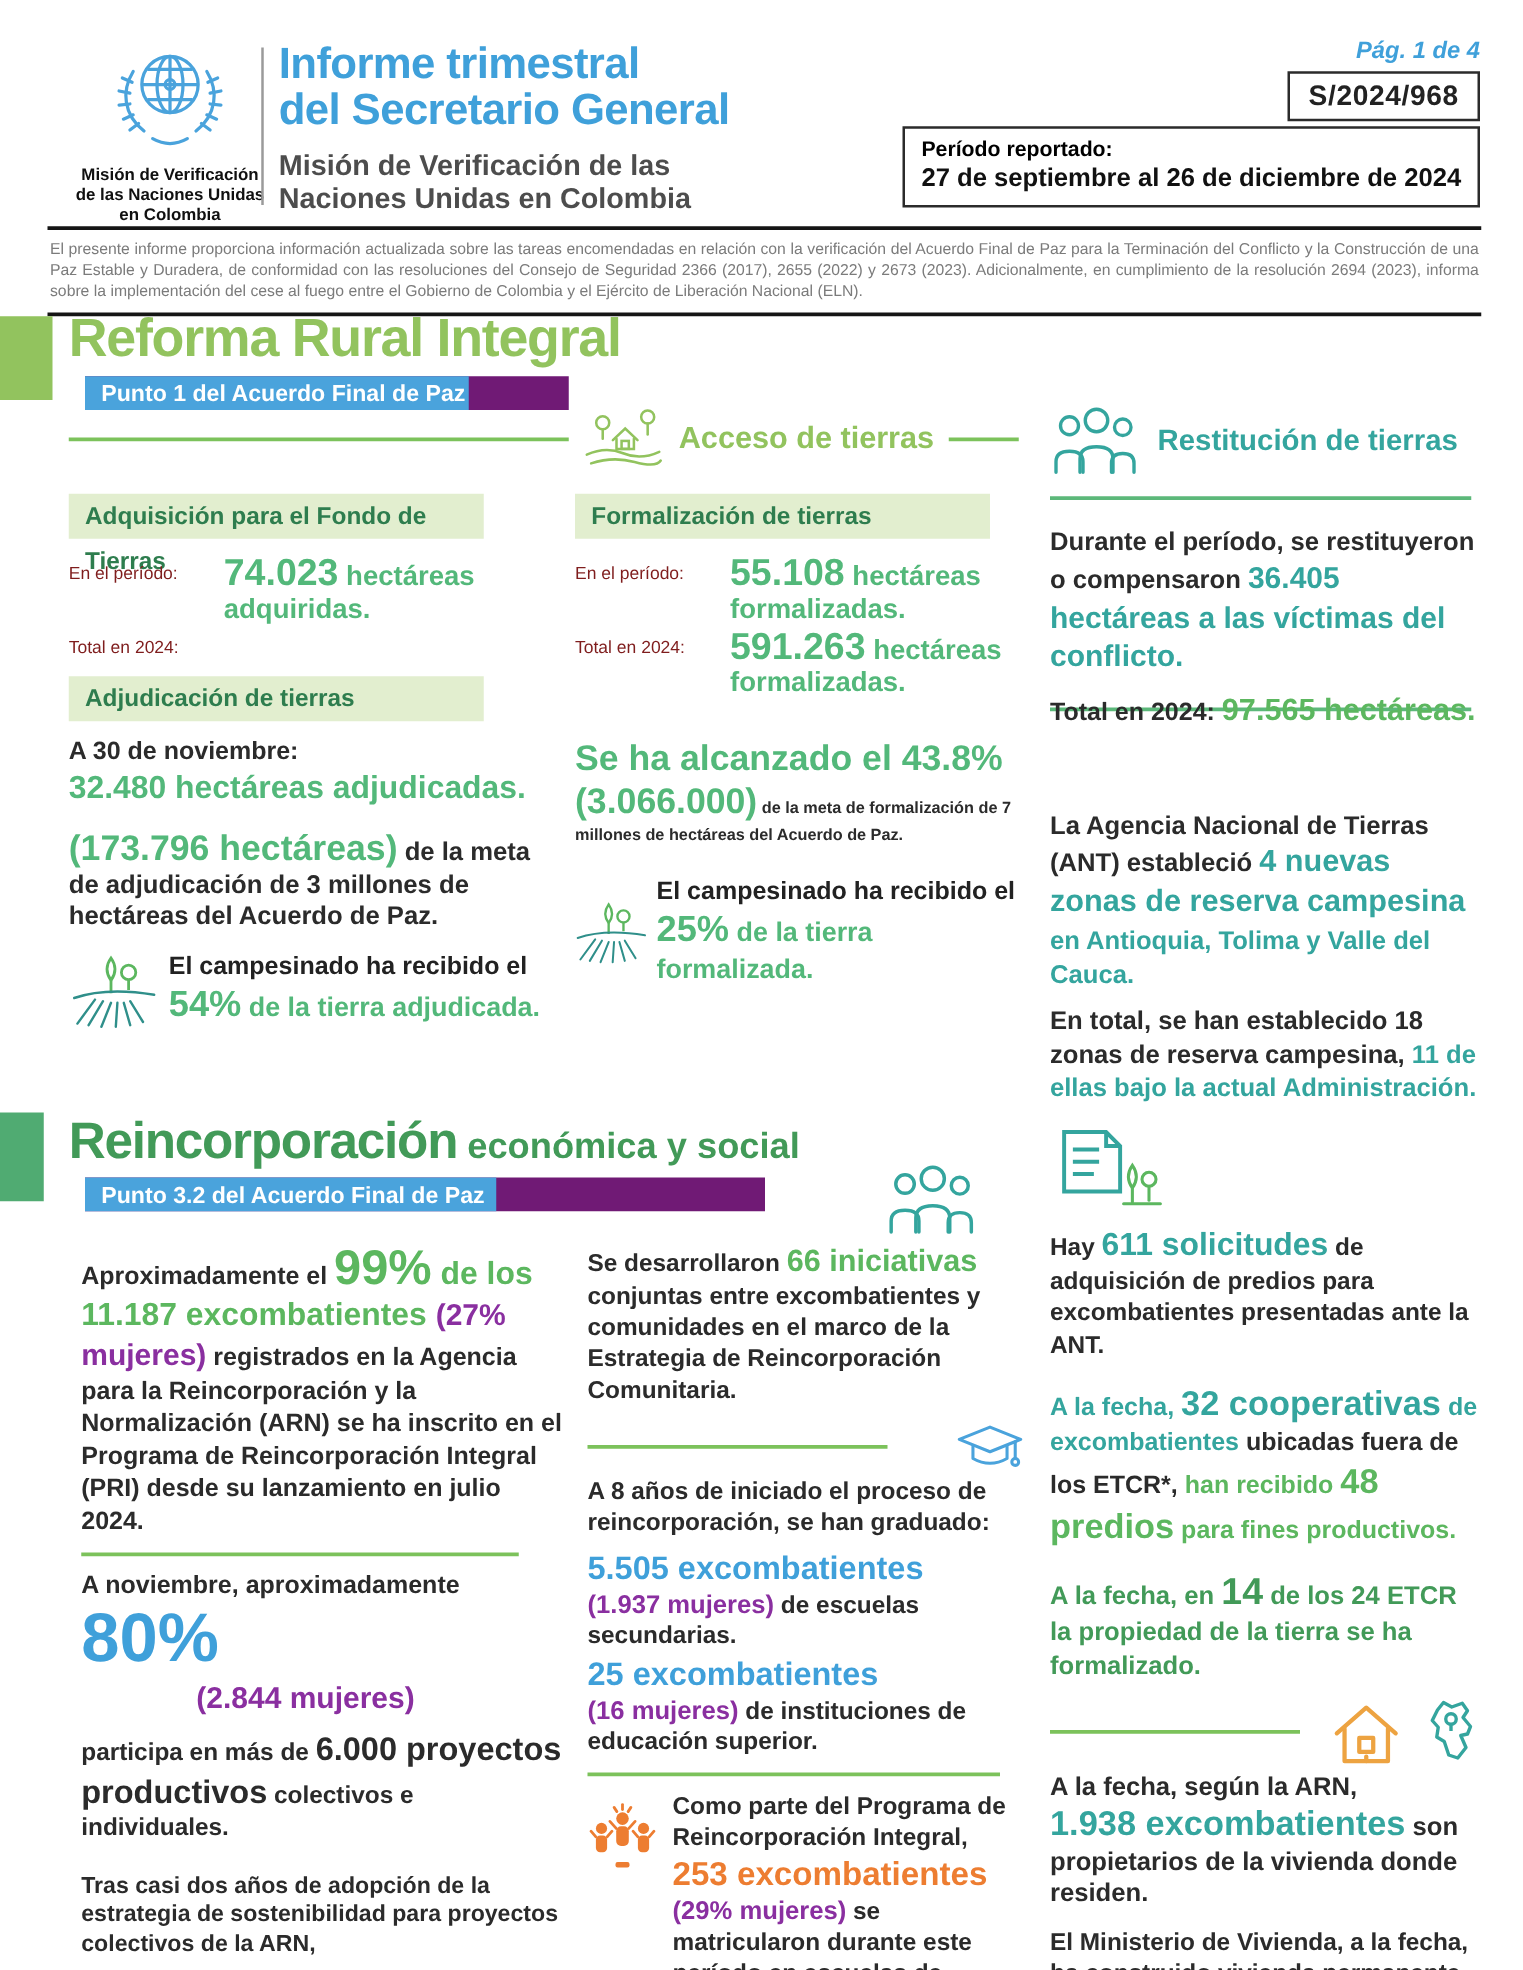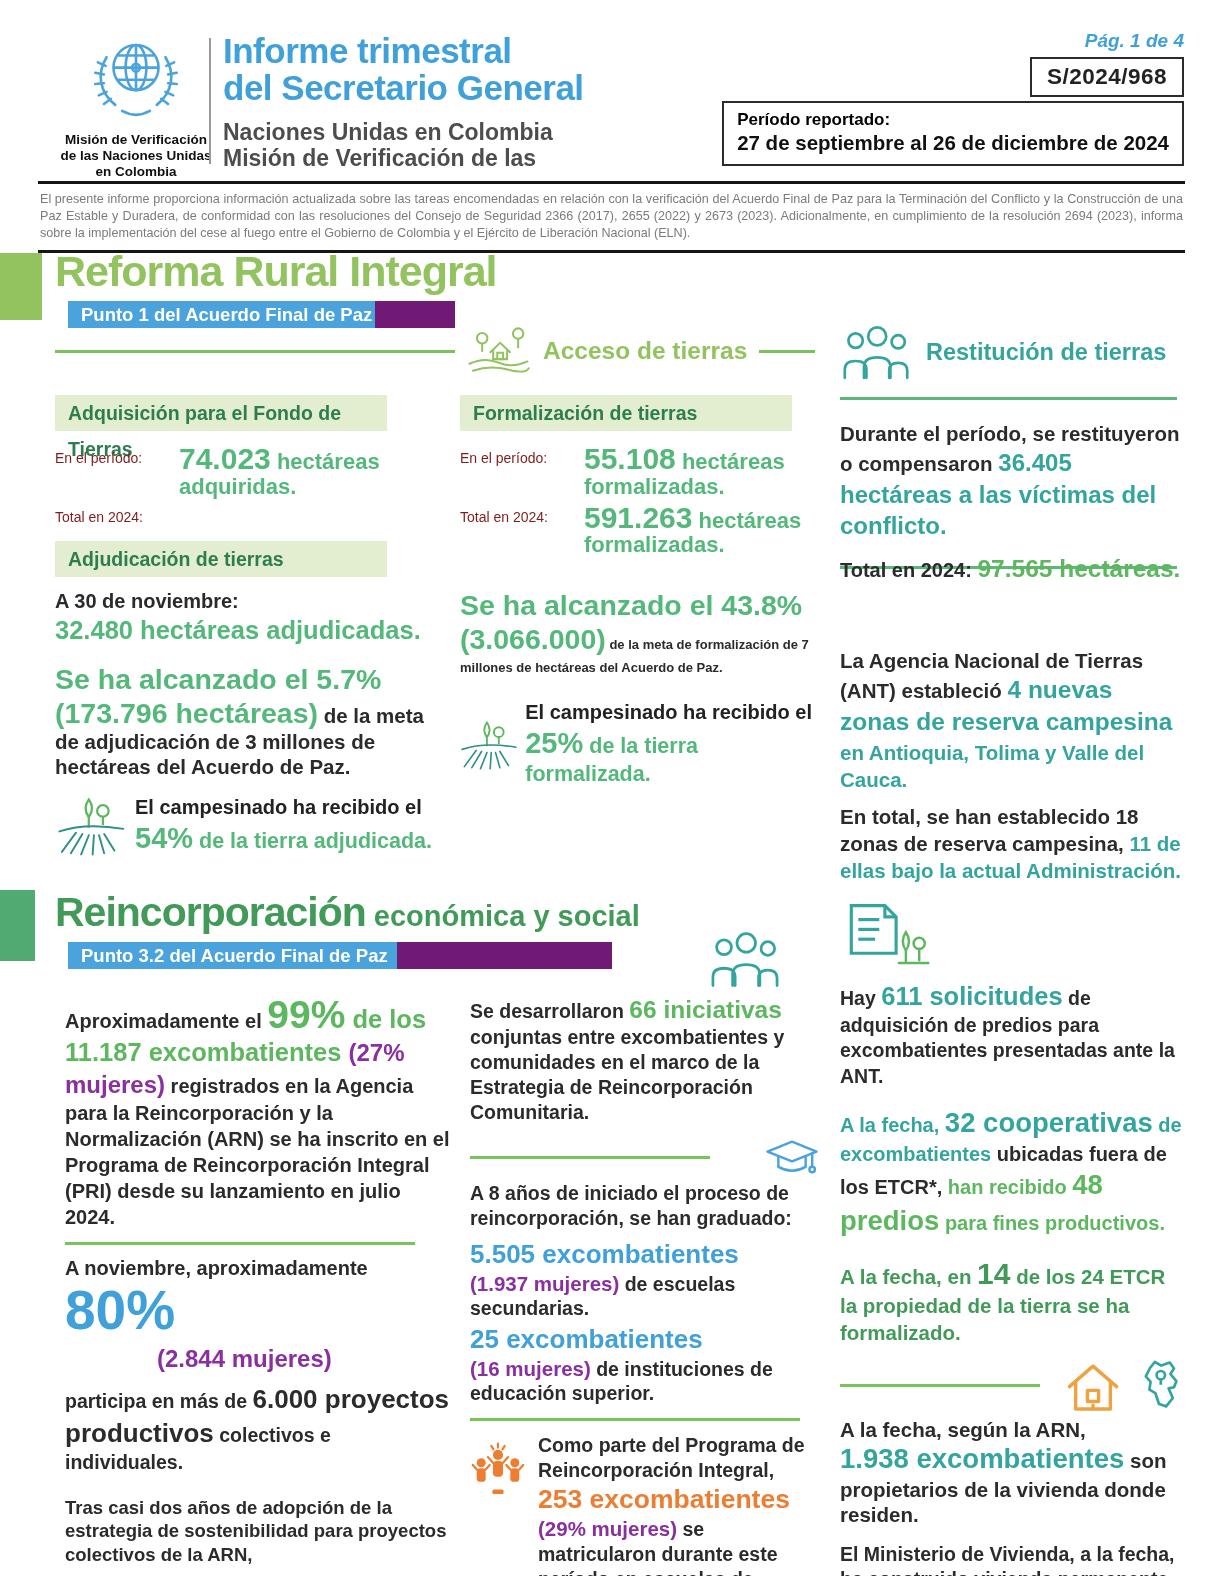--- a/index.html
+++ b/index.html
@@ -112,22 +112,22 @@
   </div>
 
   <div class="vdiv"></div>
 
   <div class="titles">
     <div class="t">
       <span class="blkline">Informe trimestral</span>
       <span class="blkline">del Secretario General</span>
     </div>
     <div class="st">
+      <span class="blkline">Misión de Verificación de las</span>
       <span class="blkline">Naciones Unidas en Colombia</span>
-      <span class="blkline">Misión de Verificación de las</span>
     </div>
   </div>
 
   <div class="pag">Pág. 1 de 4</div>
   <div class="docbox">S/2024/968</div>
   <div class="periodbox">
     <div class="pl">Período reportado:</div>
     <div class="pv">27 de septiembre al 26 de diciembre de 2024</div>
   </div>
 
@@ -184,21 +184,21 @@
     <div class="vrow" style="margin-top:4px;">
       <span class="vlabel">Total en 2024:</span>
     </div>
 
     <div class="boxtitle" style="margin-top:16px;">Adjudicación de tierras</div>
 
     <div class="p" style="font-size:20px;margin-top:13px;">A 30 de noviembre:</div>
     <div class="p em" style="font-size:25.5px;margin-top:3px;white-space:nowrap;">32.480 hectáreas adjudicadas.</div>
 
     <div class="p" style="margin-top:17px;line-height:1.2;">
-      <span class="blkline em" style="font-size:28.5px;">Se ha alcanzado el 5.7%</span><span class="em" style="font-size:28.5px;">(173.796 hectáreas)</span><span style="font-size:20.5px;"> de la meta de adjudicación de 3 millones de hectáreas del Acuerdo de Paz.</span>
+      <span class="em" style="font-size:28.5px;">(173.796 hectáreas)</span><span style="font-size:20.5px;"> de la meta de adjudicación de 3 millones de hectáreas del Acuerdo de Paz.</span>
     </div>
 
     <div class="farmrow">
       <svg width="74" height="64" viewBox="0 0 110 100">
         <g fill="none" stroke="#5cb75f" stroke-width="3.5">
           <path d="M50 10 q-10 14 0 28 q10-14 0-28z"></path>
           <circle cx="72" cy="28" r="9"></circle>
           <line x1="50" y1="38" x2="50" y2="54"></line>
           <line x1="72" y1="37" x2="72" y2="50"></line>
         </g>

